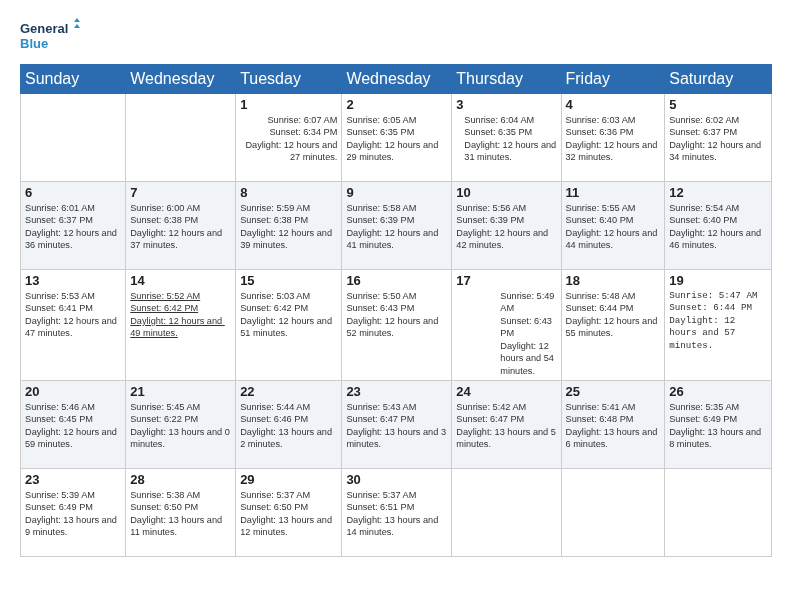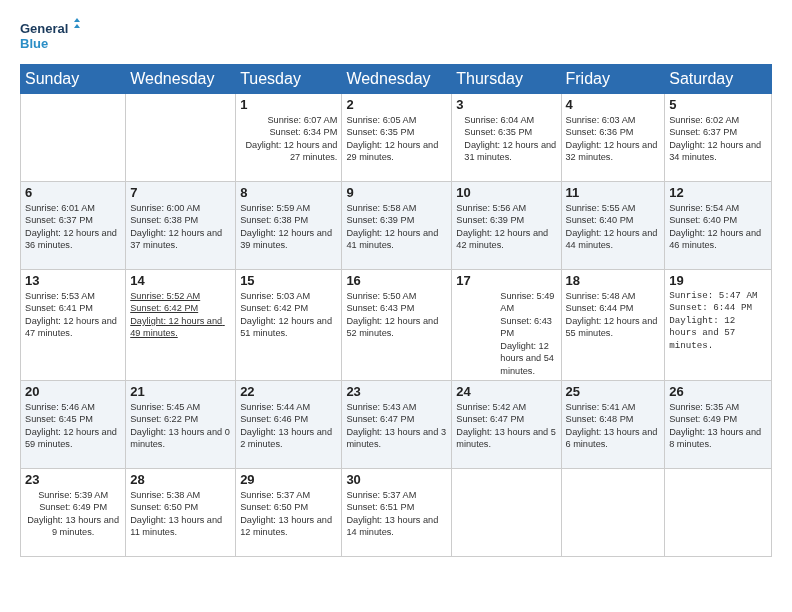--- a/index.html
+++ b/index.html
@@ -277,21 +277,21 @@
           <td>
             <div class="day-num">26</div>
             <div class="day-info" style="white-space: pre-wrap;">Sunrise: 5:35 AM
 Sunset: 6:49 PM
 Daylight: 13 hours and 8 minutes.</div>
           </td>
         </tr>
         <tr class="row-white">
           <td>
             <div class="day-num">23</div>
-            <div class="day-info" style="white-space: pre-wrap; text-align: center;">Sunrise: 5:39 AM
+            <div class="day-info" style="white-space: pre-wrap;">Sunrise: 5:39 AM
 Sunset: 6:49 PM
 Daylight: 13 hours and 9 minutes.</div>
           </td>
           <td>
             <div class="day-num">28</div>
             <div class="day-info" style="white-space: pre-wrap;">Sunrise: 5:38 AM
 Sunset: 6:50 PM
 Daylight: 13 hours and 11 minutes.</div>
           </td>
           <td>

